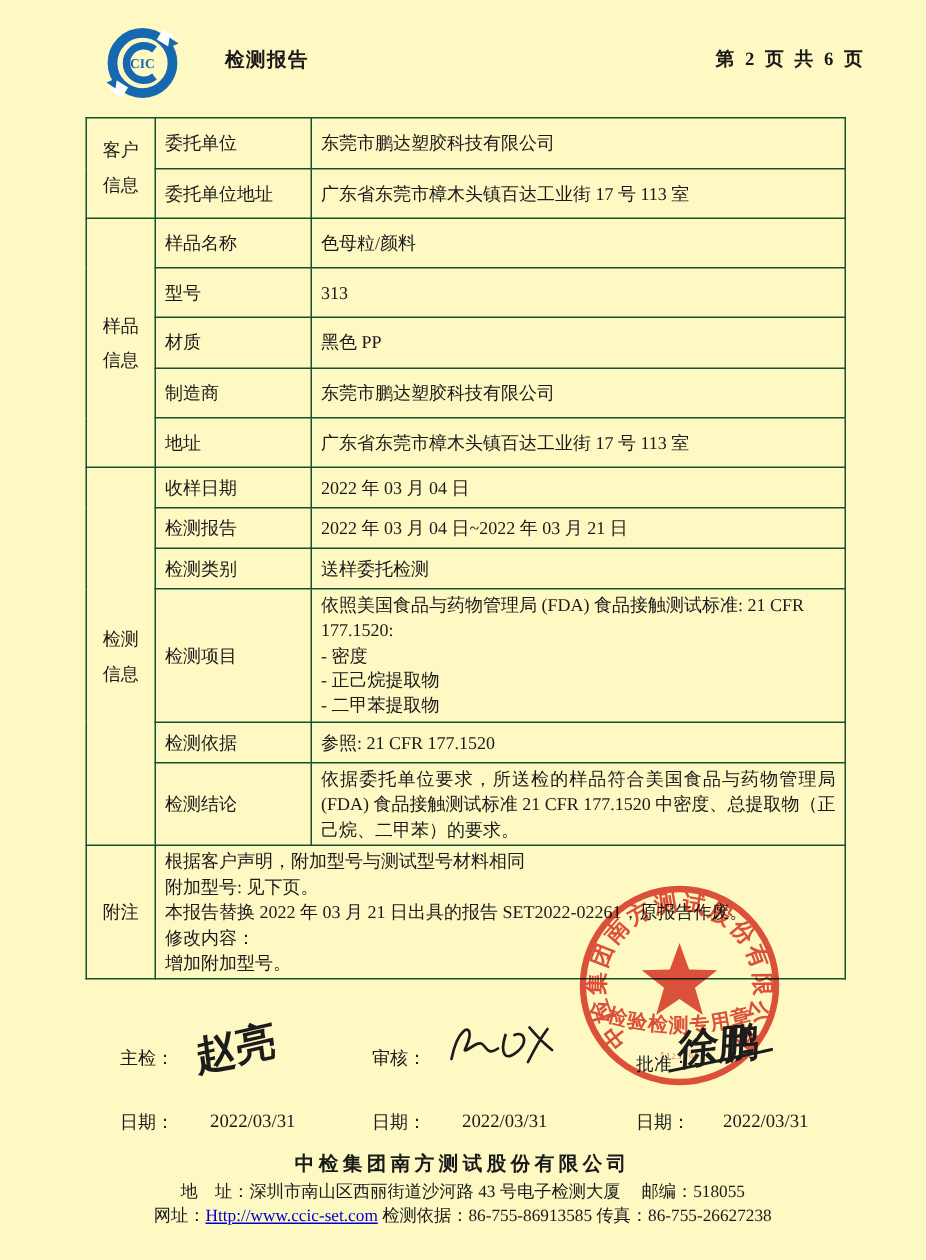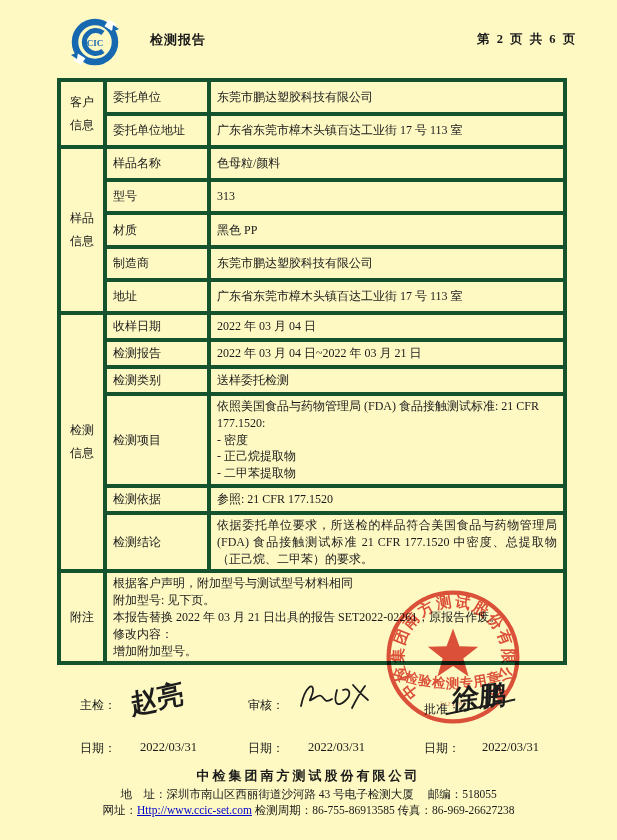--- a/index.html
+++ b/index.html
@@ -7,21 +7,21 @@
         font-family:"Liberation Serif","DejaVu Serif",serif;color:#1a1a1a;font-size:12px;}
 
   
   .logo{position:absolute;left:64px;top:18px;width:62px;height:48px;}
   .doc-title{position:absolute;left:150px;top:31px;font-weight:bold;font-size:13px;letter-spacing:1px;}
   .report-no{position:absolute;left:236px;top:31px;font-weight:bold;font-size:12.5px;}
   .page-info{position:absolute;left:477px;top:31px;font-weight:bold;font-size:12.5px;letter-spacing:2px;}
 
   
   table.report{position:absolute;left:57px;top:78px;width:506px;border-collapse:collapse;table-layout:fixed;}
-  table.report td{border:4px solid #14532d;padding:2px 6px;vertical-align:middle;font-size:12px;line-height:1.4;}
+  table.report td{border:1px solid #14532d;padding:2px 6px;vertical-align:middle;font-size:12px;line-height:1.4;}
   td.sec{text-align:center;padding:0;}
   td.sec .vwrap{width:2.2em;margin:0 auto;word-break:break-all;line-height:1.9;}
   td.fld{padding-left:10px;}
   td.val{padding-left:7px;}
   td.multi{line-height:17px;padding-top:5px;padding-bottom:5px;}
   td.just{text-align:justify;line-height:17px;padding-right:8px;}
   td.notes{line-height:16.2px;padding-left:10px;padding-top:4px;padding-bottom:4px;}
   tr.h34{height:34px}tr.h33{height:33px}tr.h27{height:27px}tr.h86{height:86px}tr.h52{height:52px}tr.h81{height:81px}
 
   
@@ -182,17 +182,17 @@
 
   <div class="abs sig-label" style="left:424px;top:740px;">日期：</div>
   <div class="abs date-val" style="left:482px;top:740px;">2022/03/31</div>
 
   <div class="f-line f-company">中检集团南方测试股份有限公司</div>
   <div class="f-line f-addr">
     <span>地　址：</span><span>深圳市南山区西丽街道沙河路 43 号电子检测大厦</span><span class="gap"></span><span>邮编：</span><span>518055</span>
   </div>
   <div class="f-line f-web">
     <span>网址：</span><a href="#">Http://www.ccic-set.com</a>
-    <span>检测周期：</span><span>86-755-86913585</span>
-    <span>传真：</span><span>86-969-26627238</span>
+    <span>检测依据：</span><span>86-755-86913585</span>
+    <span>传真：</span><span>86-755-26627238</span>
   </div>
 
 </div>
 
 </body></html>

